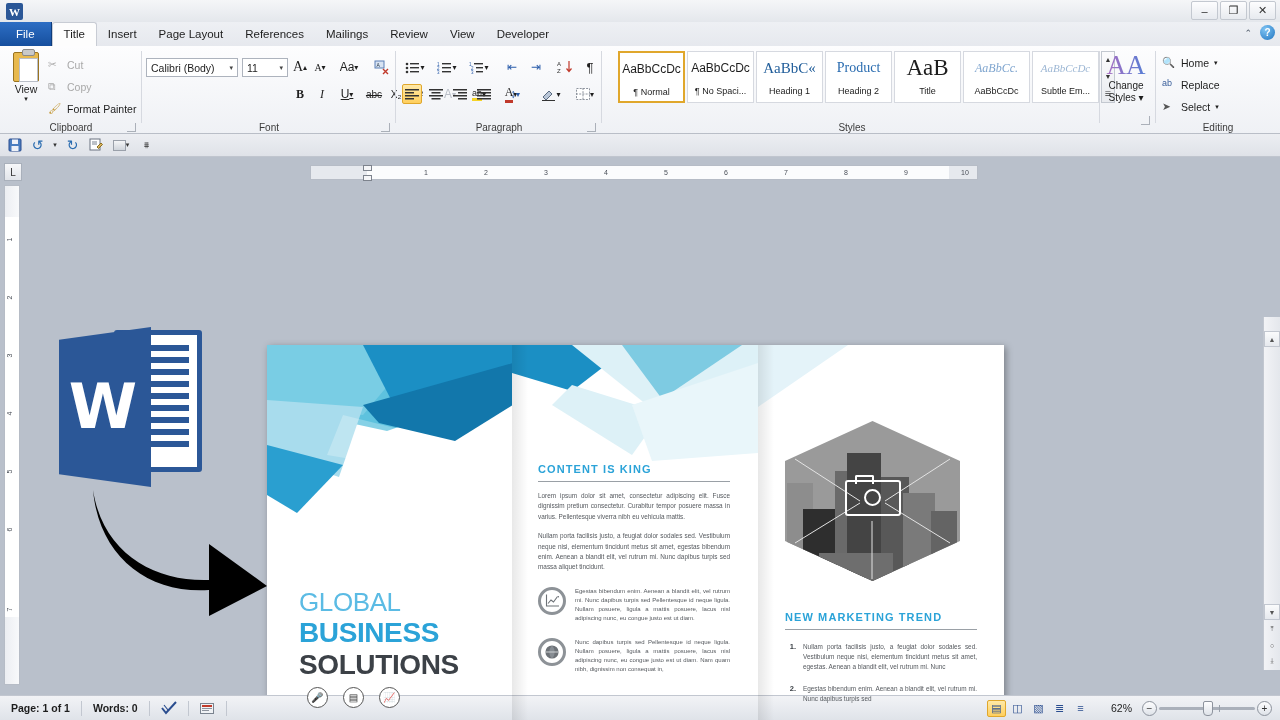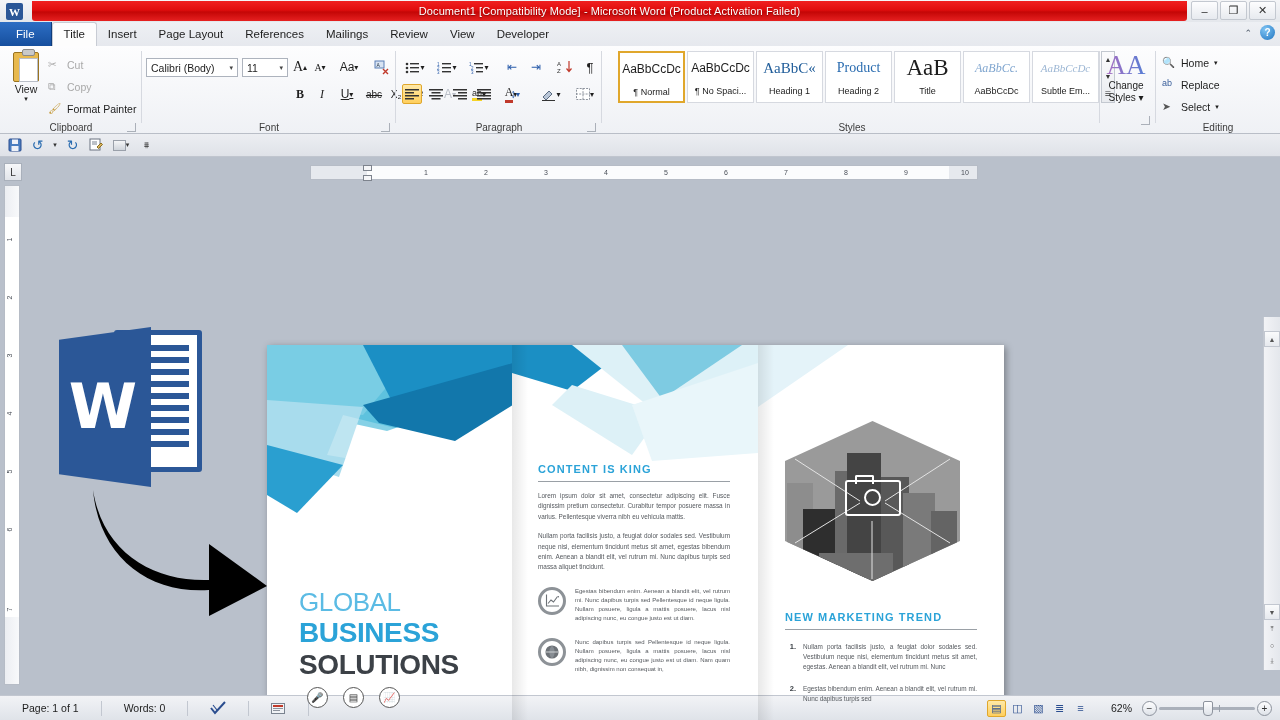--- a/index.html
+++ b/index.html
@@ -328,21 +328,21 @@
     background: linear-gradient(#fafbfc,#e2e5ea); border: 1px solid #b6bcc6;
     display:flex;align-items:center;justify-content:center;font-size:8px;color:#555;
   }
 
   
   .status {
     position: absolute; left: 0; bottom: 0; width: 1280px; height: 25px;
     background: linear-gradient(#f2f3f6,#dfe3e9); border-top: 1px solid #c2c7d0;
     display: flex; align-items: center; font-size: 10.5px; color: #1d1d1d;
   }
-  .st-item { padding: 0 22px; height: 17px; display: flex; align-items: center; gap: 4px; }
+  .st-item { padding: 0 11px; height: 17px; display: flex; align-items: center; gap: 4px; font-weight: bold; }
   .st-sep { width: 1px; height: 15px; background: #c2c7d0; }
   .view-btn {
     width: 19px; height: 17px; display: flex; align-items: center; justify-content: center;
     font-size: 11px; color: #2a4d8f; border: 1px solid transparent; border-radius: 2px;
   }
   .view-btn.on { background: linear-gradient(#ffe9a8,#ffcf5d); border-color: #e0a72c; }
   .zoom-track { position: relative; width: 96px; height: 15px; display: flex; align-items: center; }
   .zoom-line { position: absolute; left: 0; right: 0; height: 3px; background: #aab0ba; border-radius: 2px; }
   .zoom-thumb {
     position: absolute; left: 44px; width: 10px; height: 15px;
@@ -355,23 +355,20 @@
     display: flex; align-items: center; justify-content: center; font-size: 10px; color: #333;
   }
 </style>
 </head>
 <body>
 
 <div class="app">
 
   <div class="titlebar">
     <div class="word-badge">W</div>
-    <div class="tb-red">
-      <span class="tb-title">Document1 [Compatibility Mode] - Microsoft Word (Product Activation Failed)</span>
-    </div>
     <div class="win-btns">
       <div class="win-btn">–</div>
       <div class="win-btn">❐</div>
       <div class="win-btn close">✕</div>
     </div>
   </div>
 
   <div class="tabsrow">
     <div class="tab file">File</div>
     <div class="tab active">Title</div>

